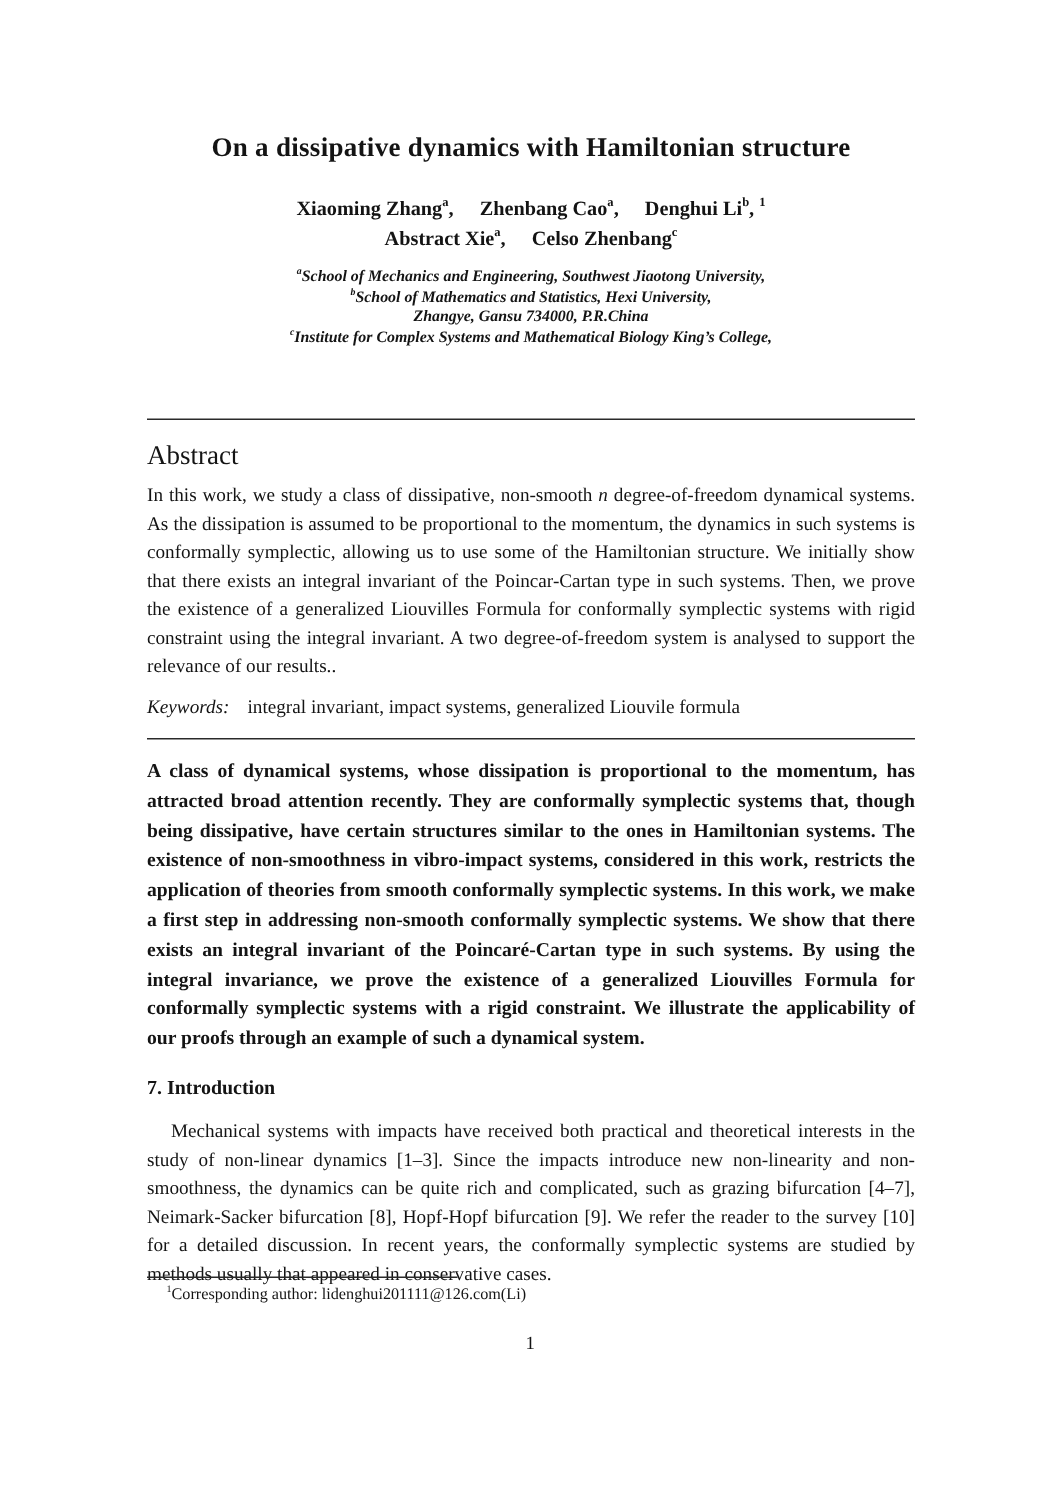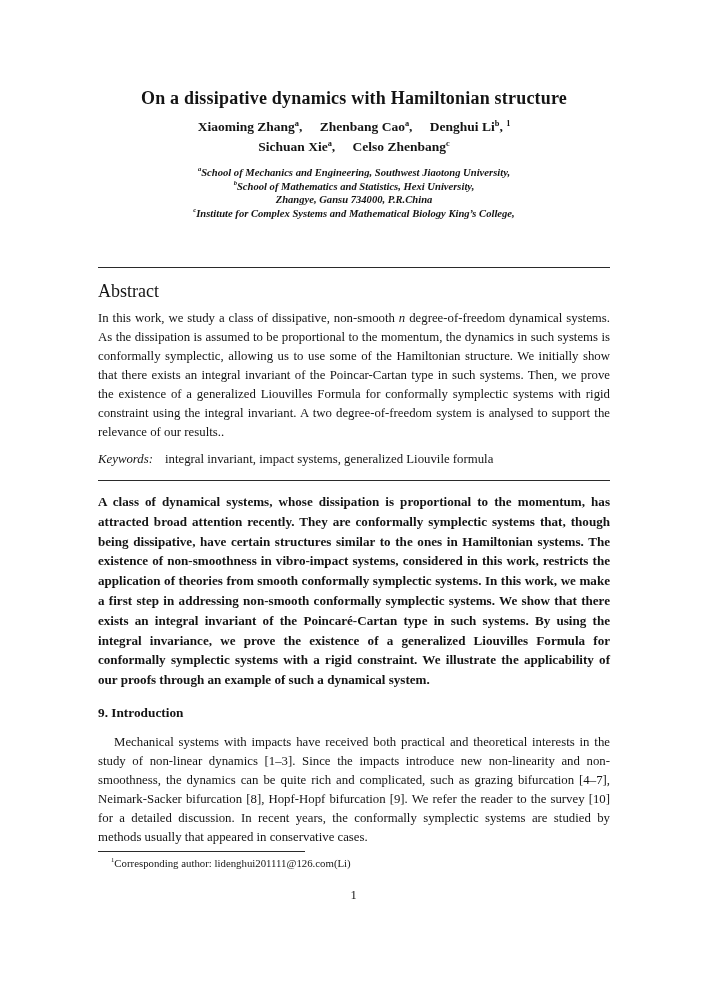--- a/index.html
+++ b/index.html
@@ -20,21 +20,21 @@
   }
   
   .title {
     margin: 0;
     font-size: 18px;
     font-weight: bold;
     text-align: center;
     letter-spacing: 0.2px;
   }
   .authors {
-    margin-top: 8px;
+    margin-top: 20px;
     text-align: center;
     font-size: 13.5px;
     font-weight: bold;
     line-height: 20px;
   }
   .author { white-space: nowrap; }
   .author + .author { margin-left: 14px; }
   sup {
     font-size: 0.62em;
     line-height: 0;
@@ -133,21 +133,21 @@
 
   <h1 class="title">On a dissipative dynamics with Hamiltonian structure</h1>
 
   <div class="authors">
     <div class="author-row">
       <span class="author"><span>Xiaoming Zhang</span><sup>a</sup><span>,</span></span>
       <span class="author"><span>Zhenbang Cao</span><sup>a</sup><span>,</span></span>
       <span class="author"><span>Denghui Li</span><sup>b</sup><span>,</span> <sup>1</sup></span>
     </div>
     <div class="author-row">
-      <span class="author"><span>Sichuan Xie</span><sup>a</sup><span>,</span></span>
+      <span class="author"><span>Abstract Xie</span><sup>a</sup><span>,</span></span>
       <span class="author"><span>Celso Zhenbang</span><sup>c</sup><span></span></span>
     </div>
   </div>
 
   <div class="affiliations">
     <div class="affil-line"><sup>a</sup><span>School of Mechanics and Engineering, Southwest Jiaotong University,</span></div>
     <div class="affil-line"><sup>b</sup><span>School of Mathematics and Statistics, Hexi University,</span></div>
     <div class="affil-line"><sup></sup><span>Zhangye, Gansu 734000, P.R.China</span></div>
     <div class="affil-line"><sup>c</sup><span>Institute for Complex Systems and Mathematical Biology King’s College,</span></div>
   </div>
@@ -157,21 +157,21 @@
   <h2 class="abstract-heading">Abstract</h2>
 
   <p class="abstract-body"><span>In this work, we study a class of dissipative, non-smooth </span><span class="math-var">n</span><span> degree-of-freedom dynamical systems. As the dissipation is assumed to be proportional to the momentum, the dynamics in such systems is conformally symplectic, allowing us to use some of the Hamiltonian structure. We initially show that there exists an integral invariant of the Poincar-Cartan type in such systems. Then, we prove the existence of a generalized Liouvilles Formula for conformally symplectic systems with rigid constraint using the integral invariant. A two degree-of-freedom system is analysed to support the relevance of our results..</span></p>
 
   <p class="keywords"><span class="kw-label">Keywords:</span><span class="kw-text">integral invariant, impact systems, generalized Liouvile formula</span></p>
 
   <hr class="rule rule-mid">
 
   <p class="bold-para">A class of dynamical systems, whose dissipation is proportional to the momentum, has attracted broad attention recently. They are conformally symplectic systems that, though being dissipative, have certain structures similar to the ones in Hamiltonian systems. The existence of non-smoothness in vibro-impact systems, considered in this work, restricts the application of theories from smooth conformally symplectic systems. In this work, we make a first step in addressing non-smooth conformally symplectic systems. We show that there exists an integral invariant of the Poincaré-Cartan type in such systems. By using the integral invariance, we prove the existence of a generalized Liouvilles Formula for conformally symplectic systems with a rigid constraint. We illustrate the applicability of our proofs through an example of such a dynamical system.</p>
 
-  <h2 class="section-heading">9. Introduction</h2>
+  <h2 class="section-heading">7. Introduction</h2>
 
   <p class="body-para">Mechanical systems with impacts have received both practical and theoretical interests in the study of non-linear dynamics [1–3]. Since the impacts introduce new non-linearity and non-smoothness, the dynamics can be quite rich and complicated, such as grazing bifurcation [4–7], Neimark-Sacker bifurcation [8], Hopf-Hopf bifurcation [9]. We refer the reader to the survey [10] for a detailed discussion. In recent years, the conformally symplectic systems are studied by methods usually that appeared in conservative cases.</p>
 
   <div class="footnote-block">
     <hr class="footnote-rule">
     <p class="footnote-text"><sup>1</sup><span>Corresponding author: lidenghui201111@126.com(Li)</span></p>
   </div>
 
   <div class="page-number">1</div>
 

